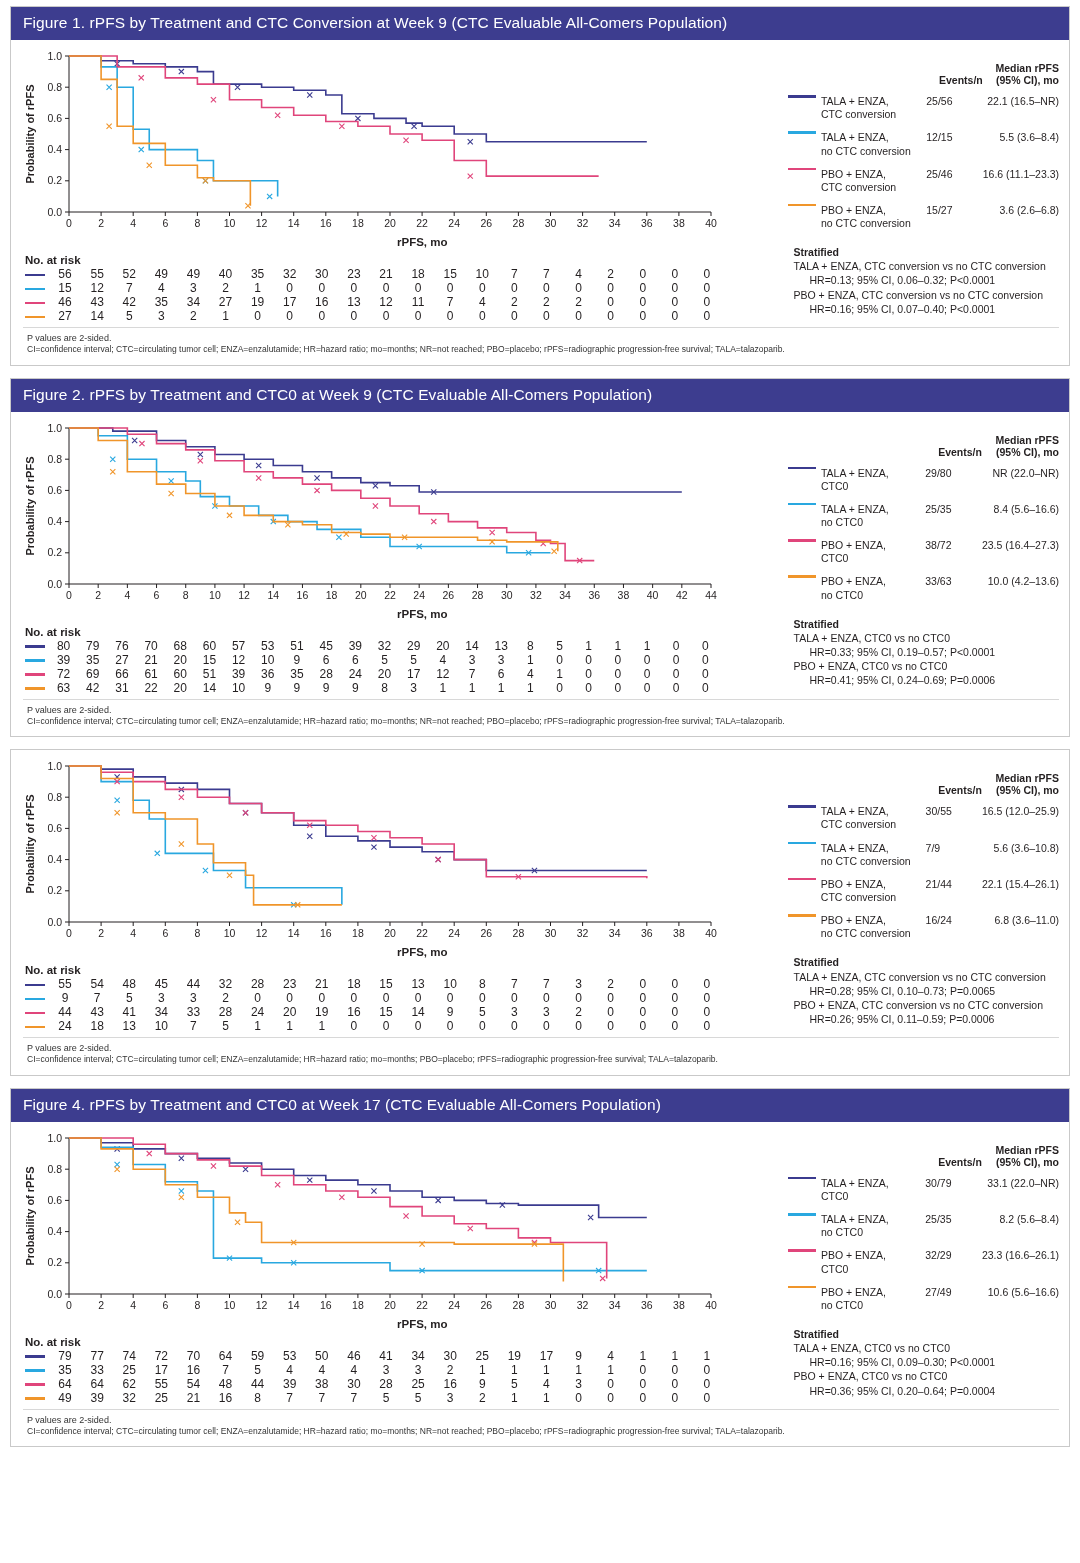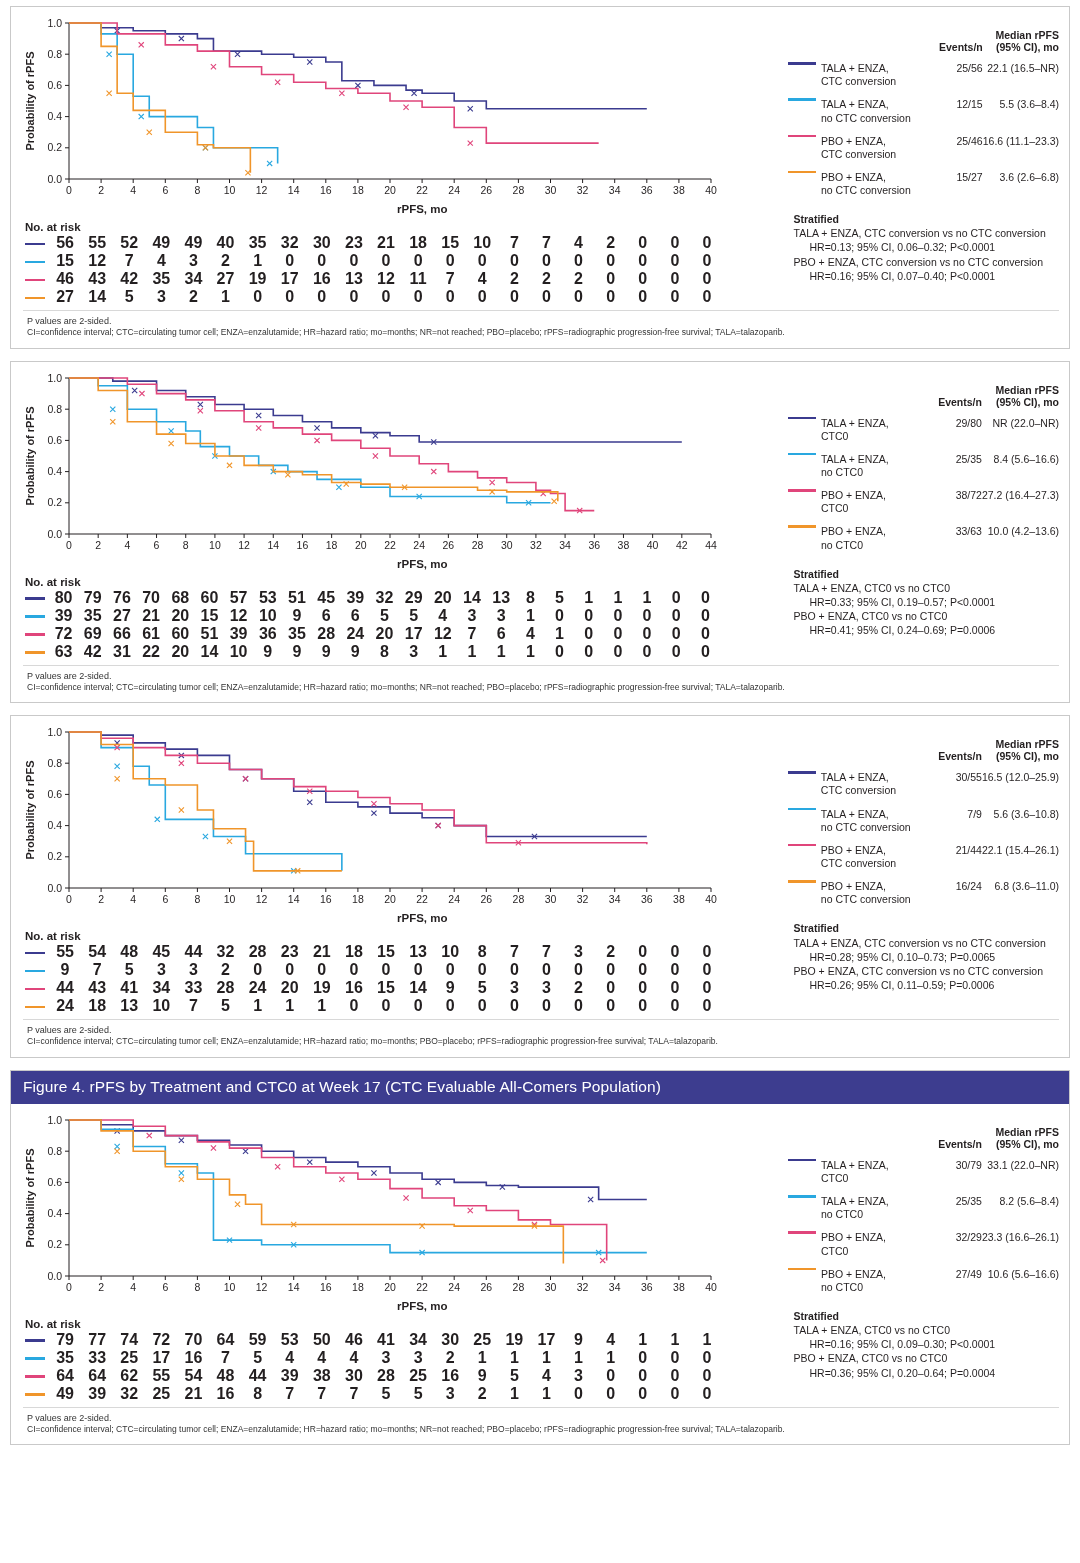--- a/index.html
+++ b/index.html
@@ -33,52 +33,53 @@
   .axis-title {
     text-align:center;
     font-size:11.5px;
     font-weight:bold;
     margin-top:-2px;
     margin-left:40px;
   }
 
   
   .risk-title { font-size:11.5px; font-weight:bold; margin:6px 0 1px 2px; }
-  table.risk { border-collapse:collapse; font-size:16px;font-weight:bold; }
+  table.risk { border-collapse:collapse; font-size:12px; }
   table.risk td { padding:0px 0px; text-align:center; height:13.5px; }
   table.risk td.key { width:26px; text-align:left; padding-left:2px;}
   .keyline { display:inline-block; width:20px; height:2.5px; vertical-align:middle; }
 
   
   table.legend { border-collapse:collapse; font-size:10.5px; width:100%; }
   table.legend th {
     font-size:10.5px; font-weight:bold; text-align:right; vertical-align:bottom;
     padding:0 0 4px 0; line-height:1.15;
   }
   table.legend th.l1 { text-align:left; }
   table.legend td { vertical-align:top; padding:5px 0 5px 0; line-height:1.25; }
   td.lline { width:34px; padding-top:11px; }
   td.llabel { width:112px; }
-  td.lev { width:58px; text-align:right; }
+  td.lev { width:58px; text-align:left; }
   td.lmed { text-align:right; white-space:nowrap;}
   .lseg { display:block; width:28px; height:2.5px; }
 
   
   .strat { font-size:10.5px; line-height:1.35; padding-left:6px; margin-top:10px;}
   .strat .hdr { font-weight:bold; }
   .strat .ind { padding-left:16px; }
 
   .foot { font-size:8.5px; color:#333; border-top:1px solid #d8d8d8; margin-top:4px; padding:4px 4px 5px 4px; line-height:1.35;}
   .foot div:first-child { font-size:9px; }
 </style>
 </head>
 <body>
 
 <div class="page" id="page">
   <div class="panel">
+    <div class="panel-header">Figure 1. rPFS by Treatment and CTC Conversion at Week 9 (CTC Evaluable All-Comers Population)</div>
     <div class="panel-body">
       <div class="chart-row">
         <div class="chart-col">
           <div class="plotwrap">
               <svg class="plot" width="700" height="190" viewBox="0 0 700 190">
                 <line x1="46" y1="164" x2="688" y2="164" stroke="#231f20" stroke-width="1"></line>
                 <line x1="46" y1="8" x2="46" y2="164" stroke="#231f20" stroke-width="1"></line>
                 <line x1="42" y1="164" x2="46" y2="164" stroke="#231f20" stroke-width="1"></line>
                 <text x="39" y="167.5" font-size="10.5" text-anchor="end" fill="#231f20" font-family="Liberation Sans, sans-serif">0.0</text>
                 <line x1="42" y1="132.8" x2="46" y2="132.8" stroke="#231f20" stroke-width="1"></line>
@@ -333,20 +334,21 @@
           </div>
         </div>
       </div>
       <div class="foot">
         <div>P values are 2-sided.</div>
         <div>CI=confidence interval; CTC=circulating tumor cell; ENZA=enzalutamide; HR=hazard ratio; mo=months; NR=not reached; PBO=placebo; rPFS=radiographic progression-free survival; TALA=talazoparib.</div>
       </div>
     </div>
   </div>
   <div class="panel">
+    <div class="panel-header">Figure 2. rPFS by Treatment and CTC0 at Week 9 (CTC Evaluable All-Comers Population)</div>
     <div class="panel-body">
       <div class="chart-row">
         <div class="chart-col">
           <div class="plotwrap">
               <svg class="plot" width="700" height="190" viewBox="0 0 700 190">
                 <line x1="46" y1="164" x2="688" y2="164" stroke="#231f20" stroke-width="1"></line>
                 <line x1="46" y1="8" x2="46" y2="164" stroke="#231f20" stroke-width="1"></line>
                 <line x1="42" y1="164" x2="46" y2="164" stroke="#231f20" stroke-width="1"></line>
                 <text x="39" y="167.5" font-size="10.5" text-anchor="end" fill="#231f20" font-family="Liberation Sans, sans-serif">0.0</text>
                 <line x1="42" y1="132.8" x2="46" y2="132.8" stroke="#231f20" stroke-width="1"></line>
@@ -591,21 +593,21 @@
     </tr>
                 <tr>
       <td class="lline">
                     <span class="lseg" style="background:#e0457b"></span>
                   </td>
       <td class="llabel">
         <span>PBO + ENZA,</span><br>
         <span>CTC0</span>
       </td>
       <td class="lev">38/72</td>
-      <td class="lmed">27.2 (16.4–27.3)</td>
+      <td class="lmed">23.5 (16.4–27.3)</td>
     </tr>
                 <tr>
       <td class="lline">
                     <span class="lseg" style="background:#f0952a"></span>
                   </td>
       <td class="llabel">
         <span>PBO + ENZA,</span><br>
         <span>no CTC0</span>
       </td>
       <td class="lev">33/63</td>

